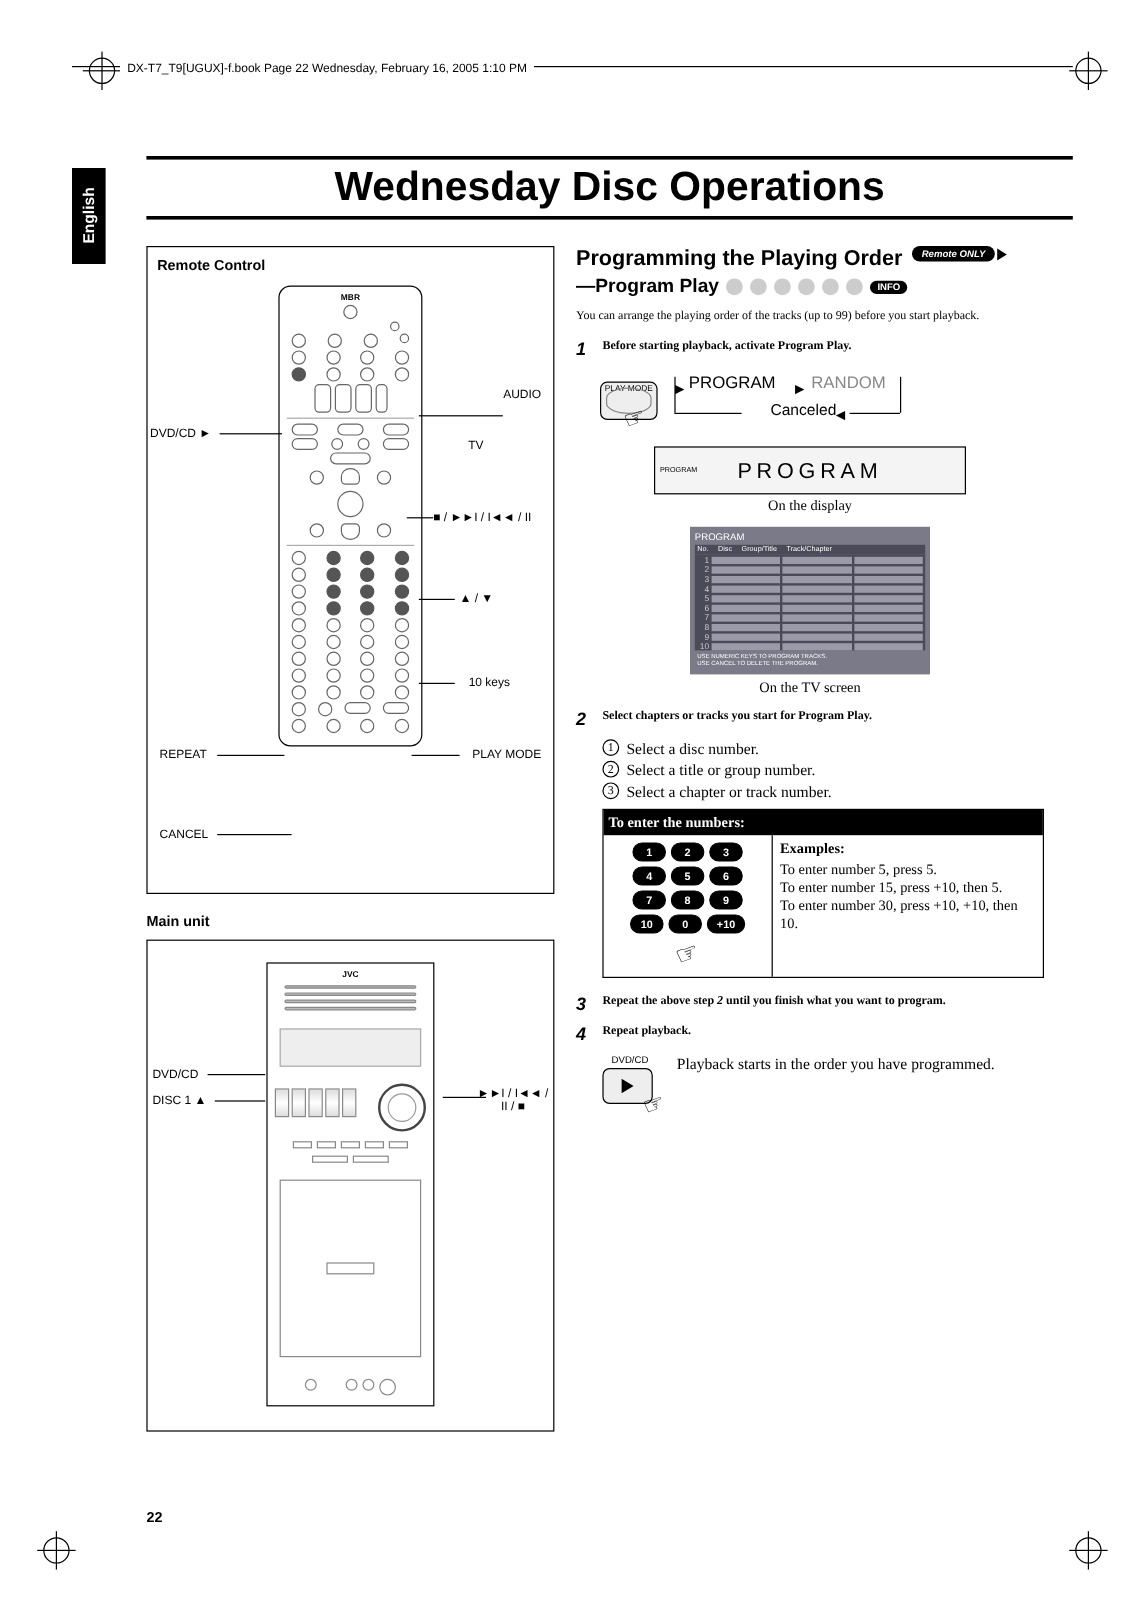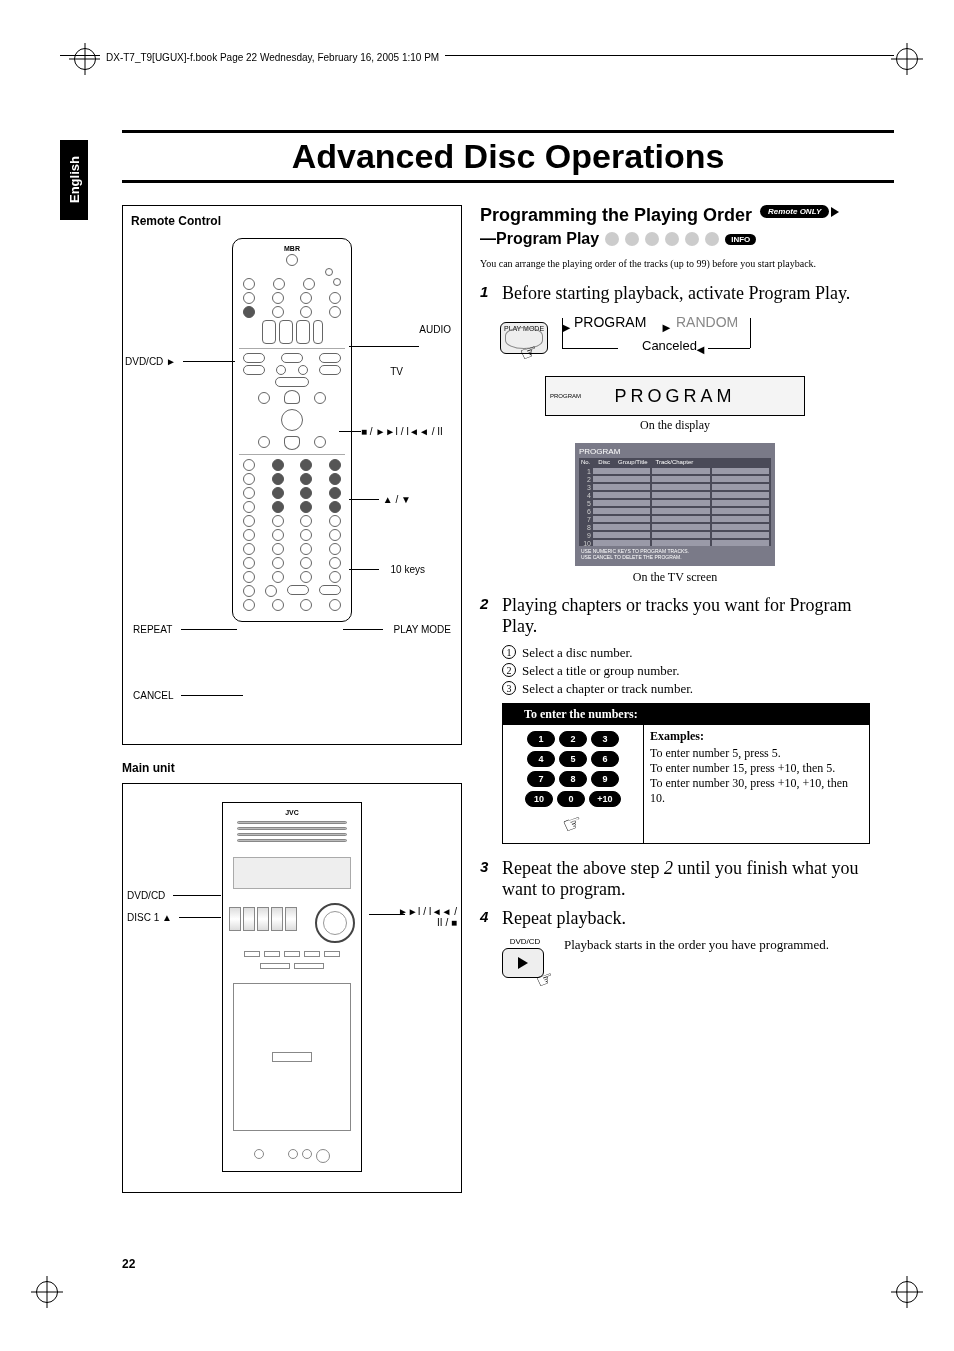--- a/index.html
+++ b/index.html
@@ -184,21 +184,21 @@
     padding:2px 8px; border-radius:10px;
     position:relative;
   }
   .remote-only-badge::after{content:"";position:absolute;right:-10px;top:50%;transform:translateY(-50%);width:0;height:0;border-left:8px solid #000;border-top:5px solid transparent;border-bottom:5px solid transparent;}
   .disc-dot{width:14px;height:14px;border-radius:50%;background:#ccc;display:inline-block;}
   .info-badge{background:#000;color:#fff;font-size:8px;font-weight:bold;padding:1px 6px;border-radius:8px;}
 
   .intro-text { font-size: 10px; margin: 10px 0 14px 0; }
   .step { display:flex; gap:8px; margin-bottom:8px; }
   .step-num { font-family:Arial,sans-serif; font-weight:bold; font-style:italic; font-size:15px; min-width:14px;}
-  .step-text { font-size:18px; font-weight:normal; }
+  .step-text { font-size:10px; font-weight:bold; }
 
   .playmode-diagram {
     margin: 10px 0 10px 20px;
     position: relative;
     height: 52px;
   }
   .playmode-btn {
     position:absolute; left:0; top:8px;
     width:48px; height:32px;
     border:1px solid #000; border-radius:6px;
@@ -243,21 +243,21 @@
   .tv-screen .tv-row{display:flex;gap:2px;margin-bottom:1px;}
   .tv-screen .tv-row span:first-child{width:10px;text-align:right;color:#ccc;}
   .tv-screen .tv-row .cell{flex:1;height:6px;background:#9a9aa8;}
   .tv-screen .tv-foot{font-size:5px;padding:2px;line-height:1.2;}
 
   ol.circled { list-style:none; margin-left:22px; }
   ol.circled li{font-size:13px;display:flex;gap:6px;margin-bottom:2px;}
   ol.circled .circ{display:inline-flex;width:14px;height:14px;border:1px solid #000;border-radius:50%;align-items:center;justify-content:center;font-size:10px;}
 
   .enter-box { border:1px solid #000; margin:6px 0 14px 22px; }
-  .enter-head{background:#000;color:#fff;font-weight:bold;font-size:12px;padding:3px 21px;}
+  .enter-head{background:#000;color:#fff;font-weight:bold;font-size:12px;padding:3px 4px;}
   .enter-body{display:flex;}
   .keypad{padding:6px;width:140px;}
   .keypad .krow{display:flex;gap:4px;margin-bottom:4px;justify-content:center;}
   .keypad .kbtn{width:28px;height:16px;border:1px solid #000;border-radius:8px;background:#000;color:#fff;font-size:9px;font-family:Arial;display:flex;align-items:center;justify-content:center;font-weight:bold;}
   .keypad .kbtn.plus{width:32px;text-align:right;}
   .kp-finger{font-size:22px;transform:rotate(-20deg);display:block;text-align:center;}
   .examples{border-left:1px solid #000;flex:1;padding:4px 6px;font-size:12px;}
   .examples b{display:block;margin-bottom:2px;}
 
   .play-btn-diagram{display:flex;gap:16px;align-items:flex-start;margin-left:22px;margin-top:4px;}
@@ -278,21 +278,21 @@
 <div class="register-target" style="bottom:48px;right:36px;"></div>
 
 <div class="header-line"></div>
 <div class="header-text">DX-T7_T9[UGUX]-f.book  Page 22  Wednesday, February 16, 2005  1:10 PM</div>
 
 <div class="page">
 
   <div class="lang-tab">English</div>
 
   <div class="title-bar">
-    <h1>Advanced Disc Operations</h1>
+    <h1>Wednesday Disc Operations</h1>
   </div>
 
   <div class="left-col">
 
     <div class="panel" style="height:540px;">
       <div class="panel-title">Remote Control</div>
 
       <div class="remote-body">
         <div style="text-align:center;font-size:7px;font-family:Arial;font-weight:bold;margin-bottom:2px;">MBR</div>
         <div class="rc-row">
@@ -474,21 +474,21 @@
             <div></div>
             <div style="margin-left:20px;"></div>
             <div></div>
             <div style="width:14px;height:14px;"></div>
           </div>
       </div>
       <div class="remote-label" style="top:106px;left:4px;">DVD/CD</div>
       <div class="remote-line" style="top:111px;left:50px;width:48px;"></div>
       <div class="remote-label" style="top:128px;left:4px;">DISC 1 ▲</div>
       <div class="remote-line" style="top:133px;left:56px;width:42px;"></div>
-      <div class="remote-label" style="top:122px;right:4px;text-align:right;line-height:1.1;">
+      <div class="remote-label" style="top:122px;right:4px;text-align:center;line-height:1.1;">
         <span>►►I / I◄◄ /</span><br><span>II / ■</span>
       </div>
       <div class="remote-line" style="top:130px;right:56px;width:36px;"></div>
     </div>
 
   </div>
 
   <div class="right-col">
     <div class="section-title">
       <span>Programming the Playing Order</span>
@@ -607,21 +607,21 @@
         </div>
       <div class="tv-foot">
         <div>USE NUMERIC KEYS TO PROGRAM TRACKS.</div>
         <div>USE CANCEL TO DELETE THE PROGRAM.</div>
       </div>
     </div>
     <div class="caption">On the TV screen</div>
 
     <div class="step">
         <span class="step-num">2</span>
-        <span class="step-text">Playing chapters or tracks you want for Program Play.</span>
+        <span class="step-text">Select chapters or tracks you start for Program Play.</span>
       </div>
     <ol class="circled">
       <li>
           <span class="circ">1</span>
           <span>Select a disc number.</span>
         </li>
       <li>
           <span class="circ">2</span>
           <span>Select a title or group number.</span>
         </li>

